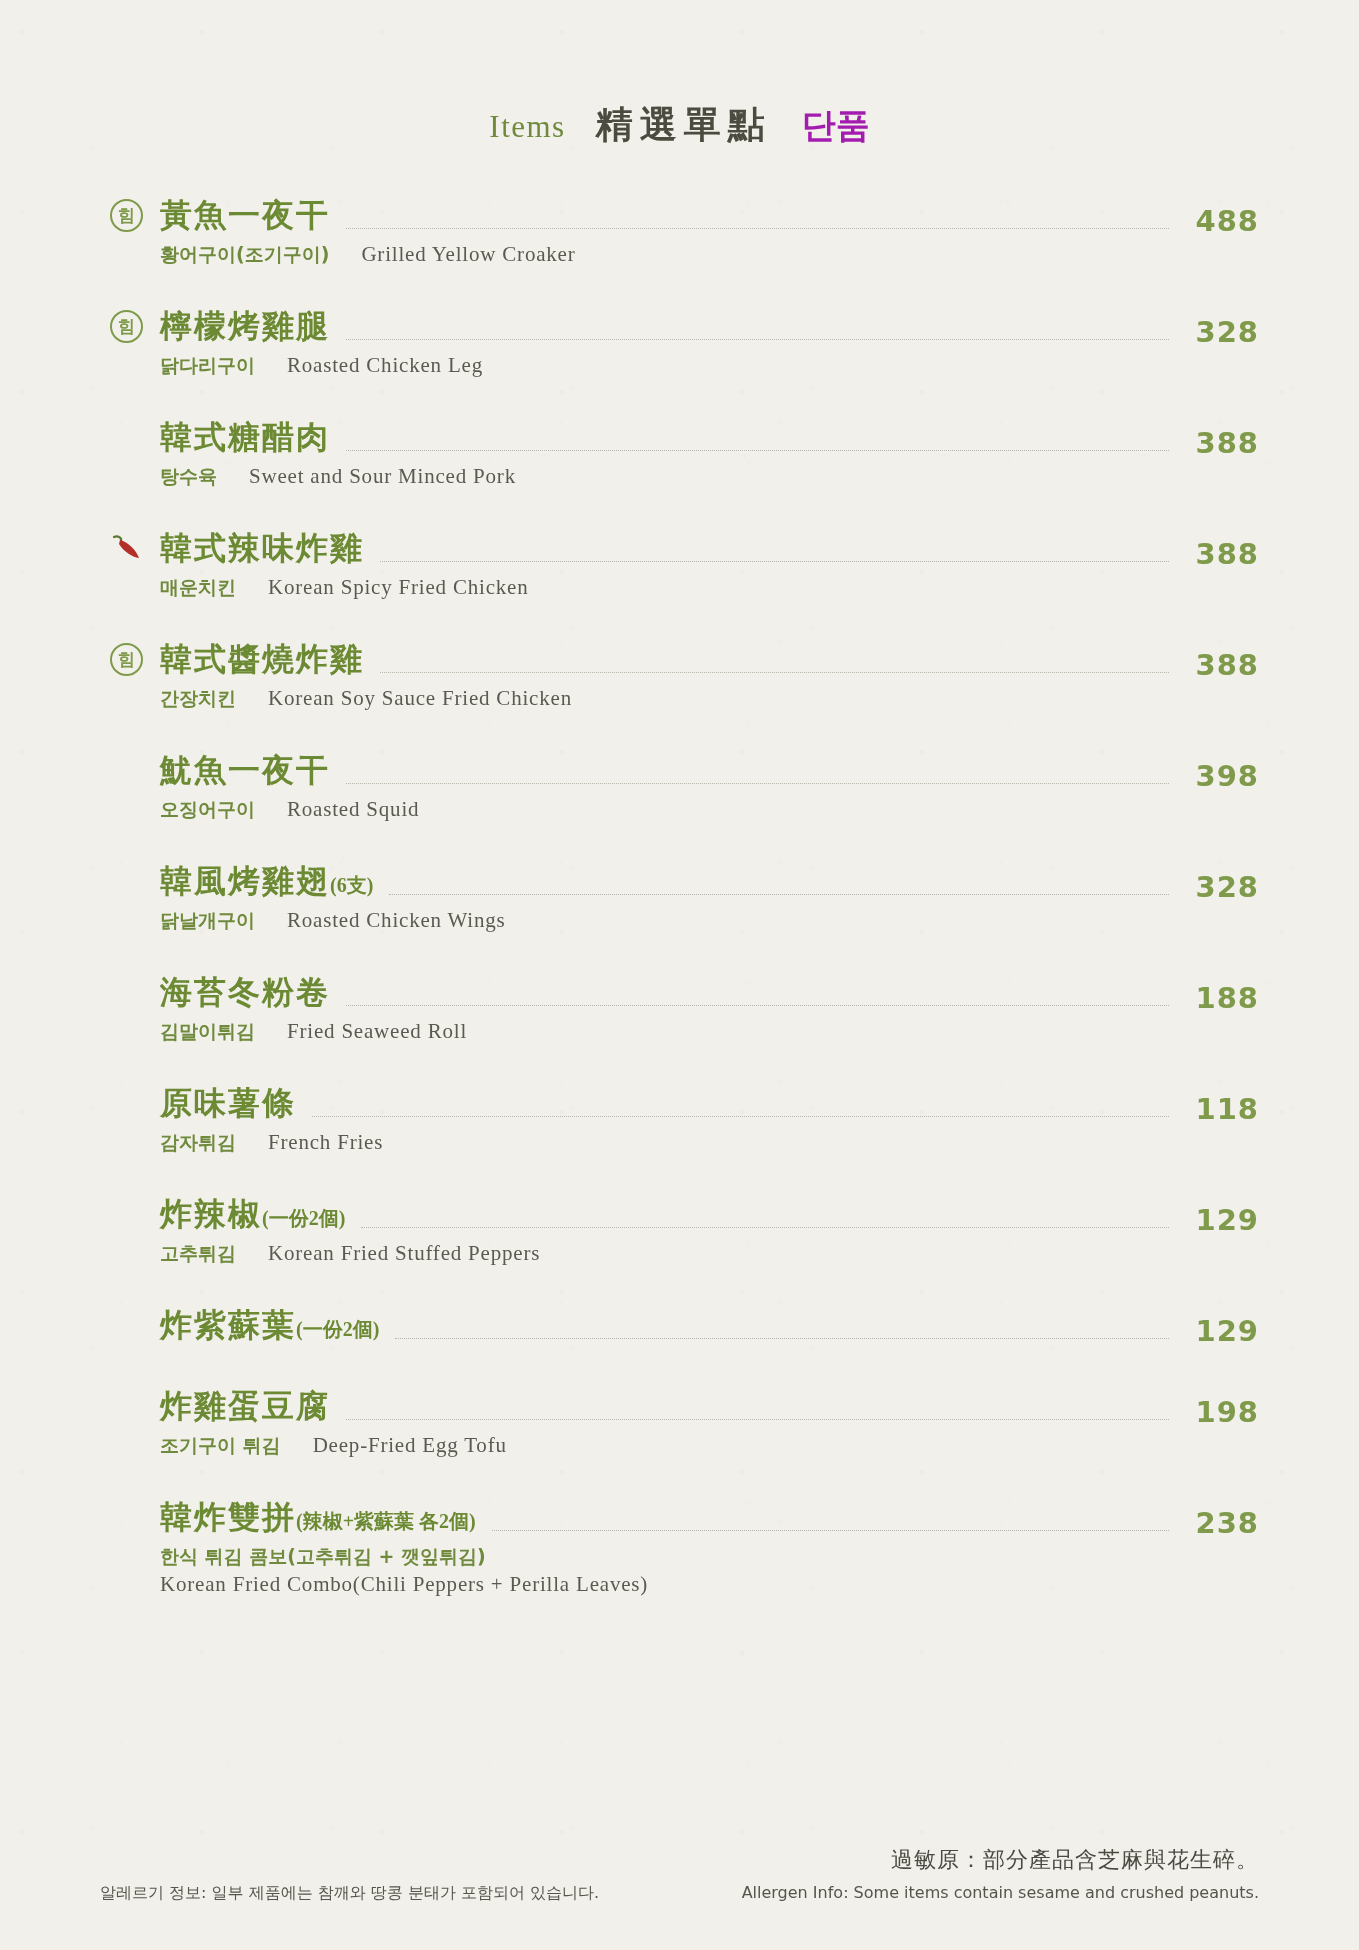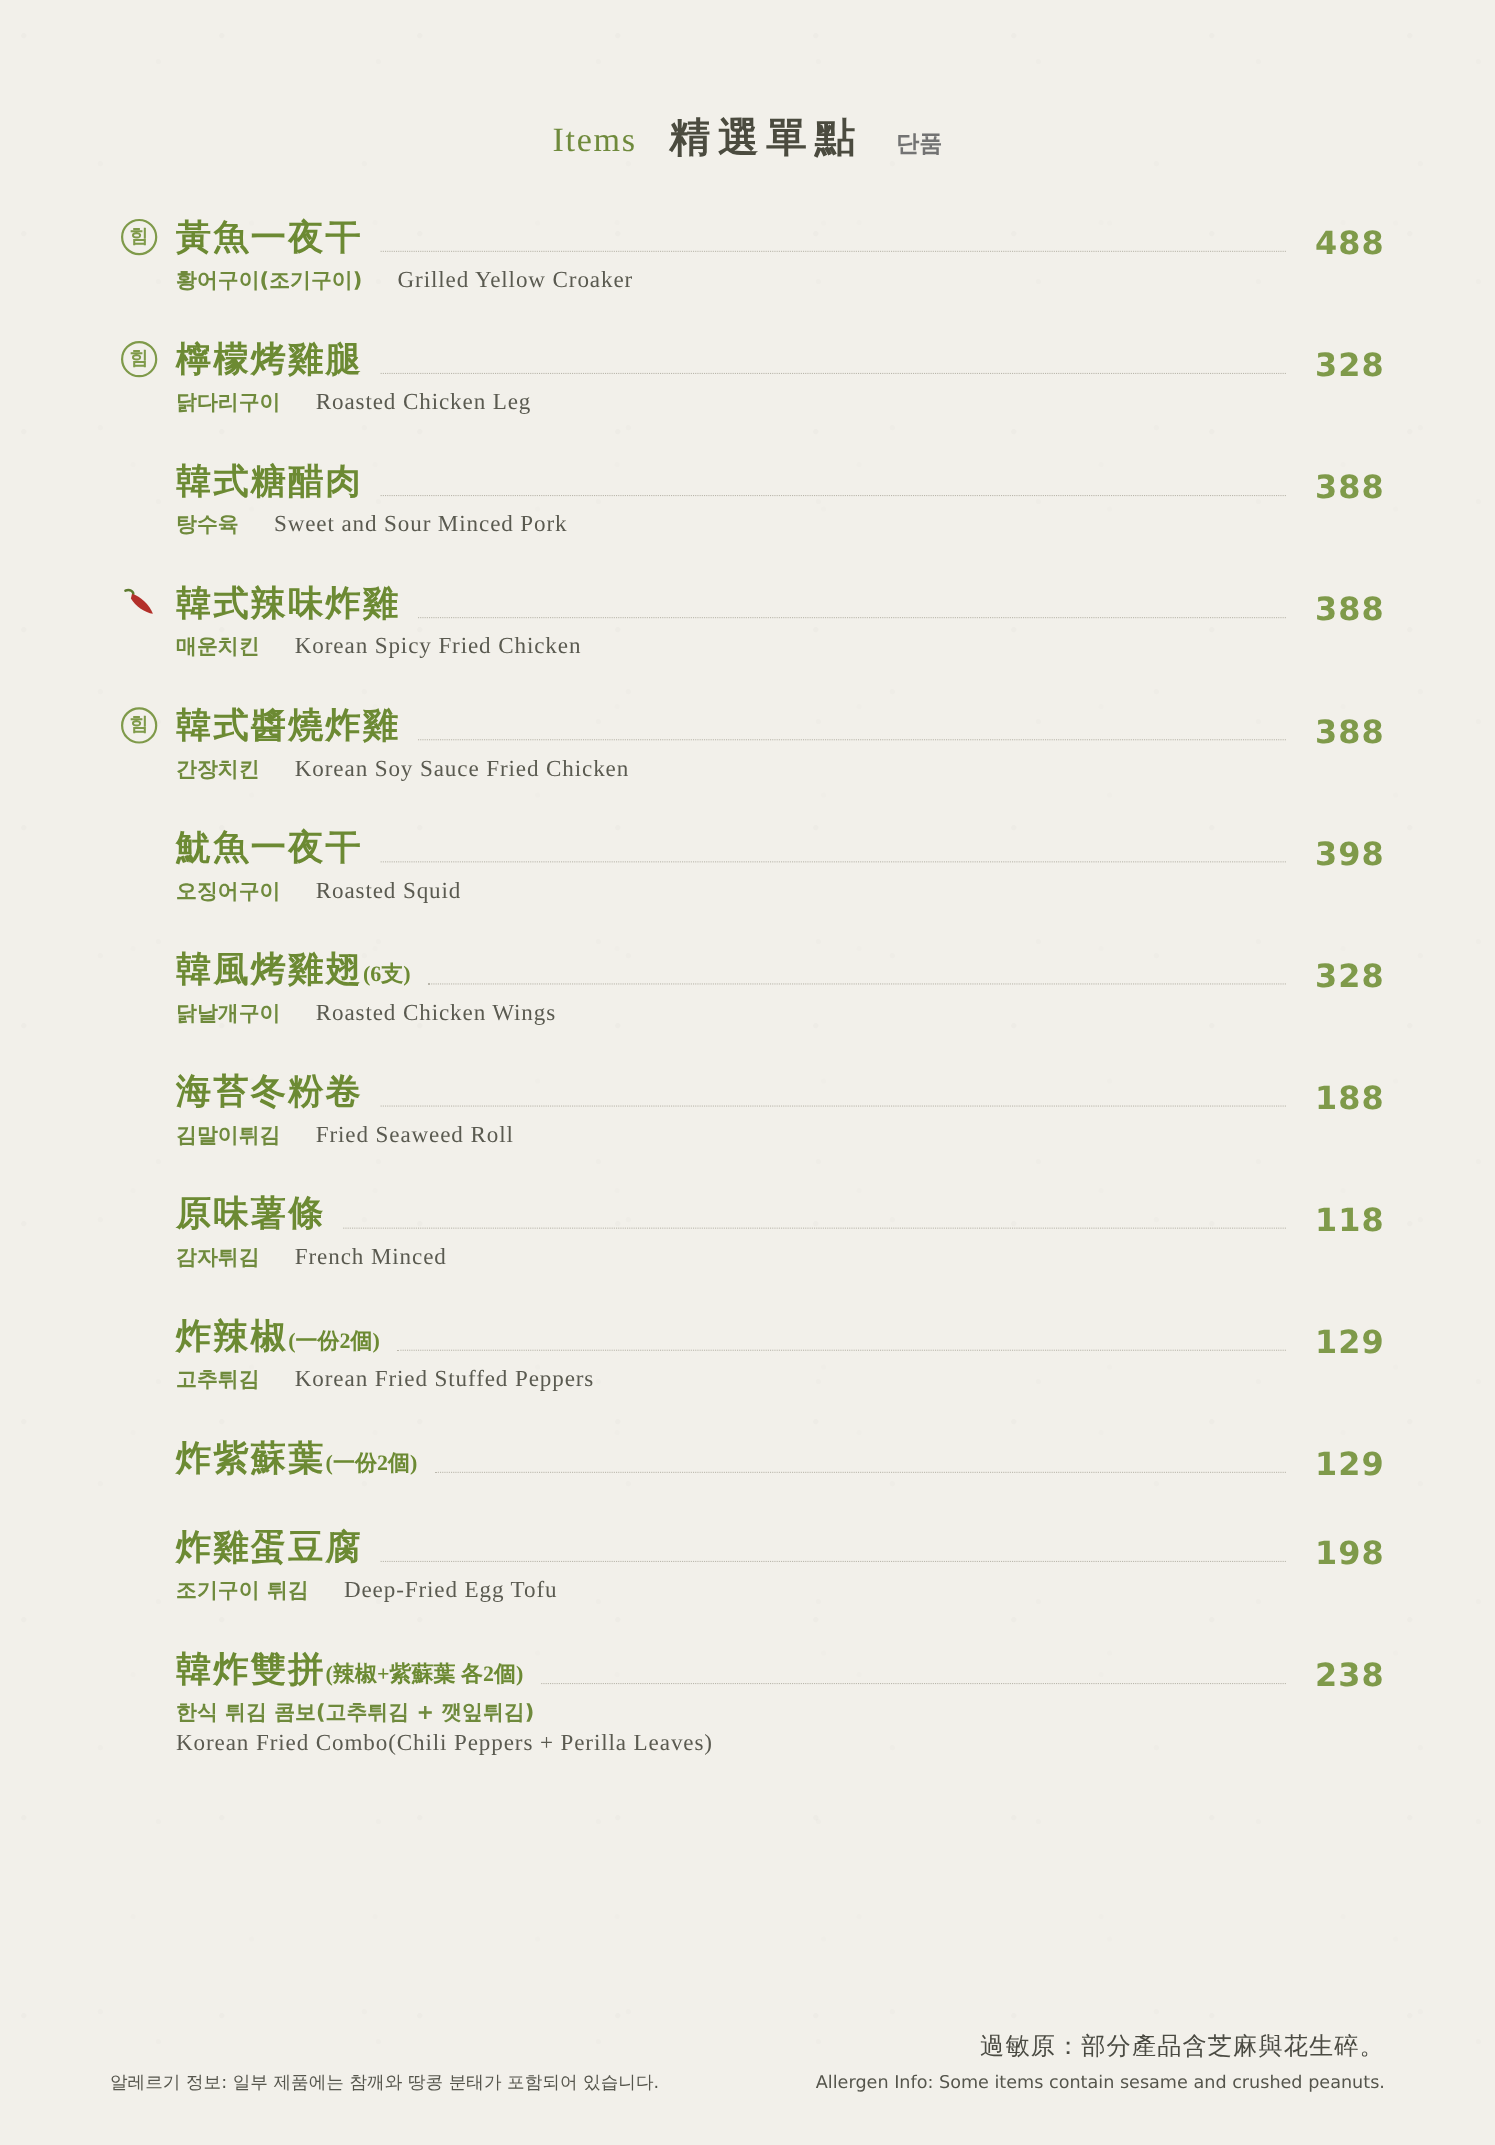--- a/index.html
+++ b/index.html
@@ -56,23 +56,23 @@
   }
   .hdr-zh {
     font-family: "Liberation Serif", serif;
     font-size: 37px;
     font-weight: bold;
     letter-spacing: 7px;
     color: #4b4b3f;
   }
   .hdr-kr {
     font-family: "DejaVu Sans", sans-serif;
-    font-size: 21px;
-    font-weight: bold;
-    color: #737373;
+    font-size: 34px;
+    font-weight: bold;
+    color: #a21caf;
   }
 
   
   .items {
     margin-top: 14px;
   }
   .item {
     position: relative;
     padding: 0 0 0 60px;
     margin-bottom: 37px;
@@ -306,21 +306,21 @@
         </div>
       </div>
       <div class="item">
         <div class="row-main">
           <span class="name-zh"><span>原味薯條</span></span>
           <span class="dots"></span>
           <span class="price">118</span>
         </div>
         <div class="sub">
           <span class="sub-kr">감자튀김</span>
-          <span class="sub-en">French Minced</span>
+          <span class="sub-en">French Fries</span>
         </div>
       </div>
       <div class="item">
         <div class="row-main">
           <span class="name-zh"><span>炸辣椒</span><span class="small">(一份2個)</span></span>
           <span class="dots"></span>
           <span class="price">129</span>
         </div>
         <div class="sub">
           <span class="sub-kr">고추튀김</span>

